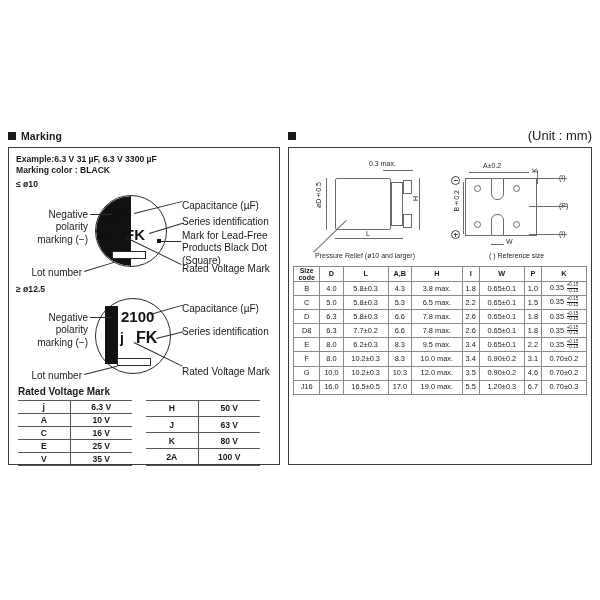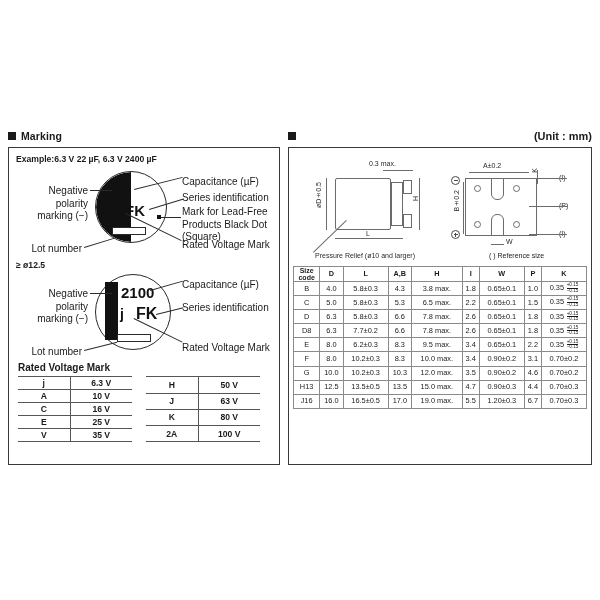--- a/index.html
+++ b/index.html
@@ -34,21 +34,21 @@
     gap: 5px;
     height: 15px;
     margin-bottom: 4px;
   }
   .sec-bullet {
     width: 8px; height: 8px;
     background: #1a1a1a;
     flex: none;
   }
   .sec-title { font-size: 10.5px; font-weight: bold; letter-spacing: .1px; }
-  .sec-unit { margin-left: auto; font-size: 11px; font-weight: bold; }
+  .sec-unit { margin-left: auto; font-size: 13px; }
 
   
   .box {
     border: 1.6px solid #3a3a3a;
     background: #fff;
     position: relative;
   }
   .box-left  { height: 318px; padding: 6px 7px; }
   .box-right { height: 318px; padding: 4px 4px; }
 
@@ -202,21 +202,23 @@
 <div id="page">
   <div class="sheet">
 
     <div class="panel panel-left">
       <div class="sec-head">
         <span class="sec-bullet"></span>
         <span class="sec-title">Marking</span>
       </div>
 
       <div class="box box-left">
-        <div class="mk-line">Example:6.3 V 22 µF, 6.3 V 2400 µF</div>
+        <div class="mk-line">Example:6.3 V 31 µF, 6.3 V 3300 µF</div>
+        <div class="mk-line">Marking color : BLACK</div>
+        <div class="mk-size">≤ ø10</div>
 
         <div class="mkblock">
           <div class="cap-circle" style="left:79px; top:6px; width:72px; height:72px;">
             <div class="cap-half"></div>
           </div>
           <div class="cap-val" style="left:91px; top:17px; font-size:15px;">22</div>
           <div class="cap-val" style="left:91px; top:37px; font-size:14px;">j</div>
           <div class="cap-val" style="left:109px; top:37px; font-size:15px;">FK</div>
           <div class="dot-sq" style="left:141px; top:50px;"></div>
           <div class="cap-lot" style="left:96px; top:62px; width:34px; height:8px;"></div>
@@ -458,31 +460,20 @@
                 <td>10.0</td>
                 <td>10.2±0.3</td>
                 <td>10.3</td>
                 <td>12.0 max.</td>
                 <td>3.5</td>
                 <td>0.90±0.2</td>
                 <td>4.6</td>
                 <td>0.70±0.2</td>
               </tr>
               <tr>
-                <td>H13</td>
-                <td>12.5</td>
-                <td>13.5±0.5</td>
-                <td>13.5</td>
-                <td>15.0 max.</td>
-                <td>4.7</td>
-                <td>0.90±0.3</td>
-                <td>4.4</td>
-                <td>0.70±0.3</td>
-              </tr>
-              <tr>
                 <td>J16</td>
                 <td>16.0</td>
                 <td>16.5±0.5</td>
                 <td>17.0</td>
                 <td>19.0 max.</td>
                 <td>5.5</td>
                 <td>1.20±0.3</td>
                 <td>6.7</td>
                 <td>0.70±0.3</td>
               </tr>

